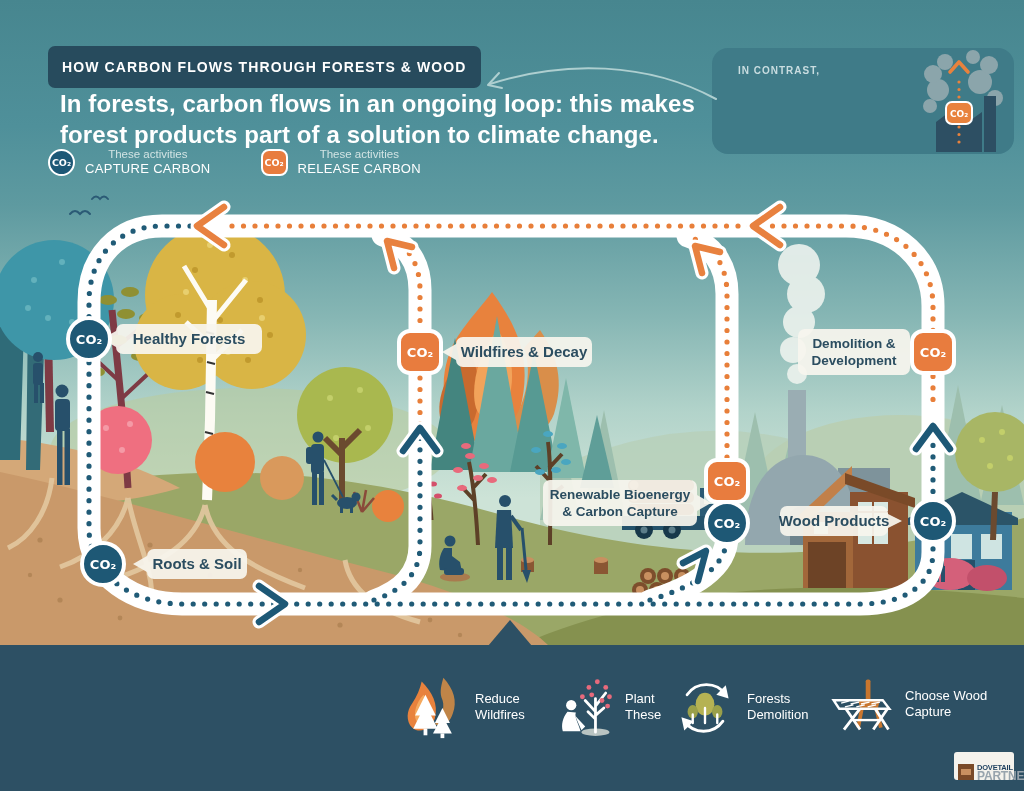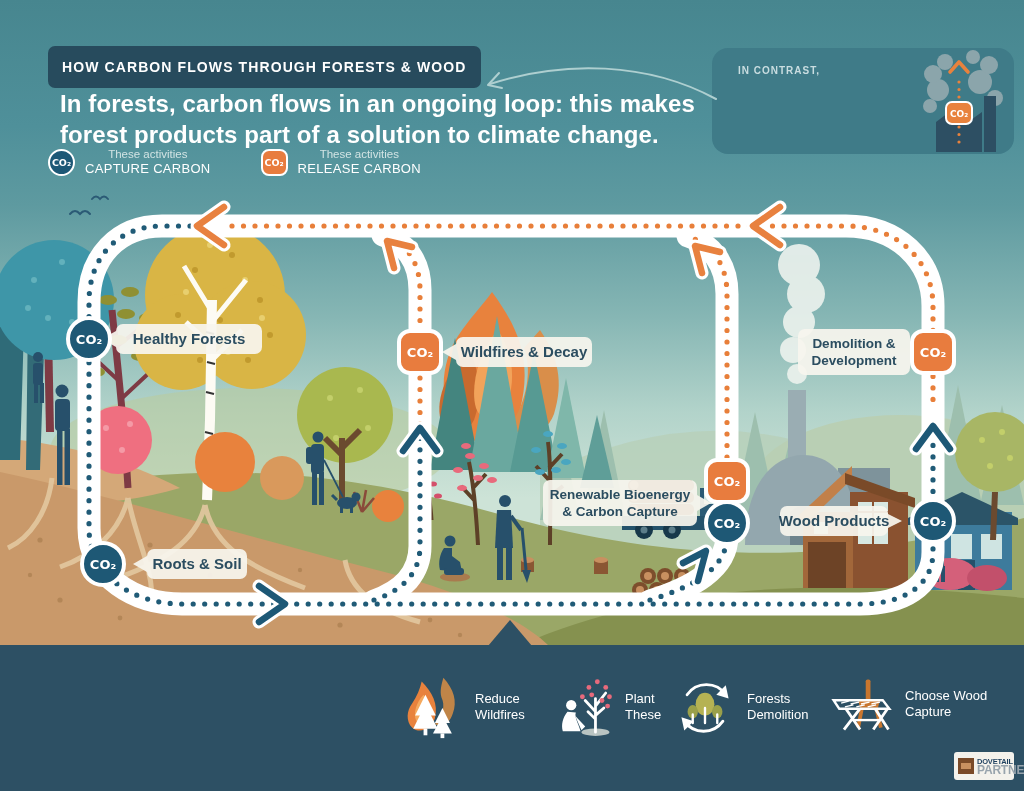--- a/index.html
+++ b/index.html
@@ -33,21 +33,21 @@
   .callout-body{position:absolute;left:26px;top:32px;width:172px;font-size:13px;line-height:1.5;color:#dcebec;}
   .callout-body b{color:#fff;}
   .connector{position:absolute;left:478px;top:52px;z-index:3;}
   .footer{position:absolute;left:0;top:645px;width:1024px;height:146px;background:#2d5064;z-index:2;}
   .statement{position:absolute;left:48px;top:30px;line-height:26px;}
   .statement .b{font-size:19px;font-weight:bold;color:#fff;}
   .statement .r{font-size:17.5px;color:#cfe0e5;}
   .action{position:absolute;display:flex;align-items:center;}
   .action-label{font-size:13px;font-weight:normal;color:#fff;line-height:16px;margin-left:9px;}
   .logo{position:absolute;right:10px;bottom:11px;width:60px;height:28px;background:#f4f2ec;border-radius:3px;
-    display:flex;align-items:center;padding:0 4px;box-sizing:border-box;}
+    display:flex;align-items:flex-end;padding:0 4px;box-sizing:border-box;}
   .logo-mark{width:16px;height:16px;background:#7a4a28;position:relative;flex:none;margin-right:3px;}
   .logo-mark:before{content:"";position:absolute;left:3px;top:5px;width:10px;height:6px;background:#c89060;}
   .logo-text{line-height:8px;}
   .logo-l1{font-size:7.5px;font-weight:bold;color:#1d3f5e;letter-spacing:-.2px;}
   .logo-l2{font-size:12px;font-weight:bold;color:#98a4ad;letter-spacing:-.2px;}
   svg text{font-family:"Liberation Sans",sans-serif;}
   svg text.co2{font-family:"DejaVu Sans",sans-serif;}
 </style>
 </head>
 <body>

